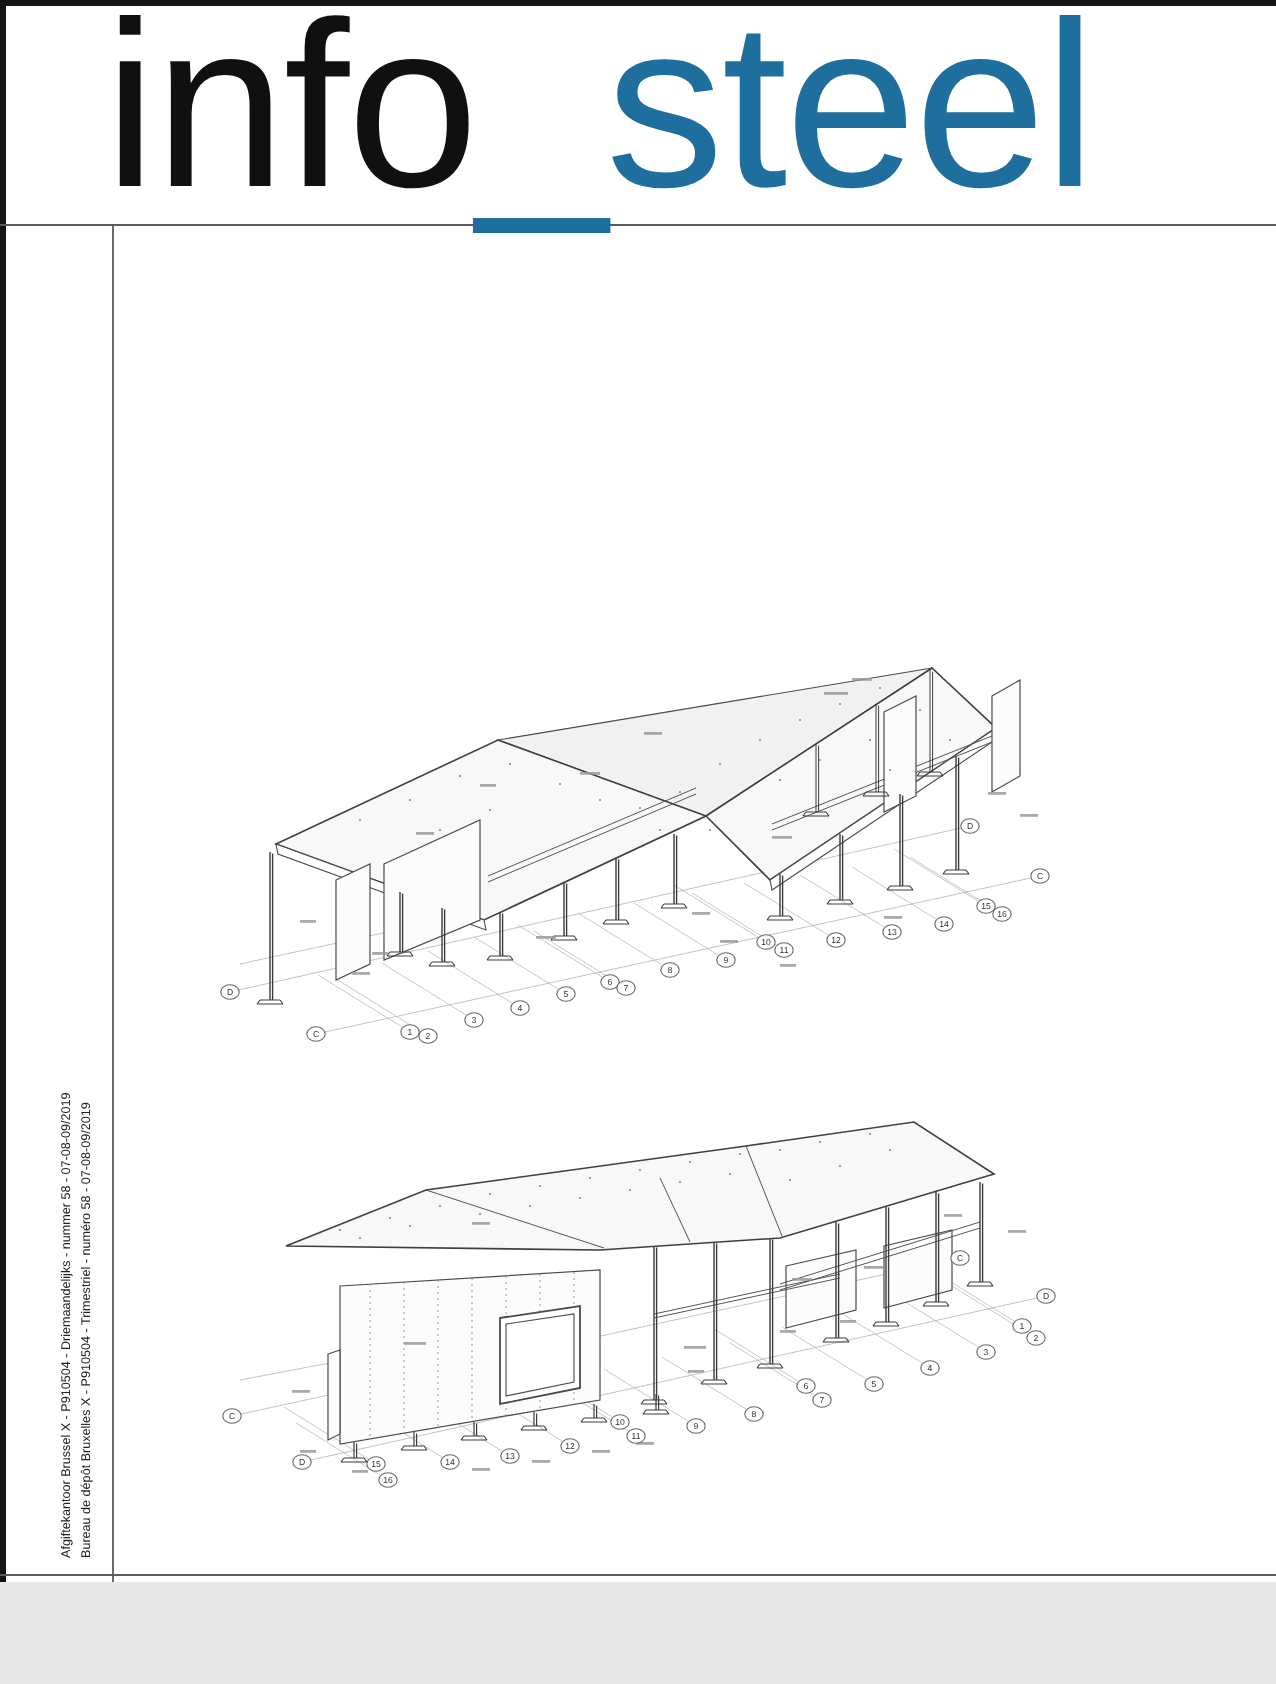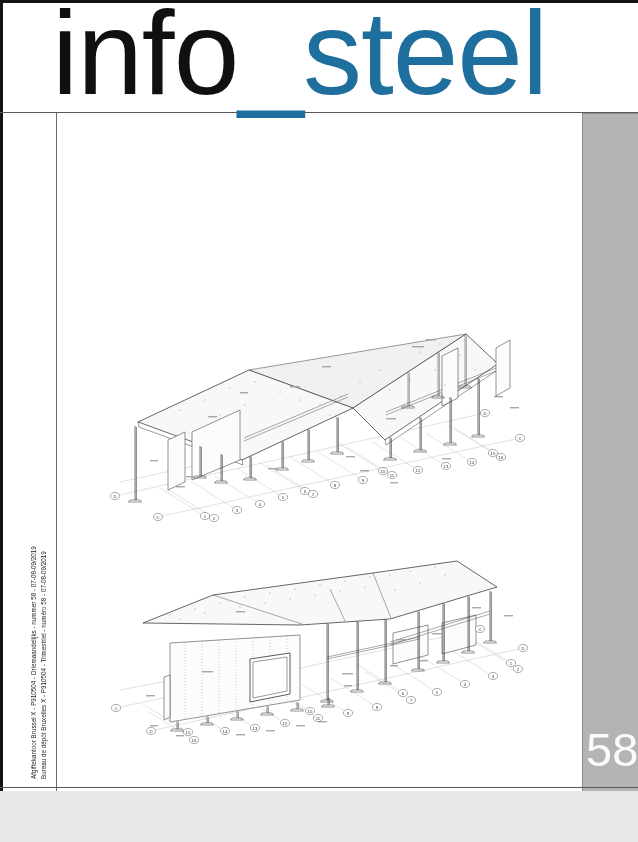--- a/index.html
+++ b/index.html
@@ -39,23 +39,20 @@
   <div class="frame-top"></div>
   <div class="frame-left"></div>
   <div class="frame-bottom"></div>
 
   <div class="masthead"><span>info</span><span class="accent">_steel</span></div>
 
   <div class="rule-masthead"></div>
   <div class="v-divider"></div>
   <div class="rule-footer"></div>
 
-  <div class="sidebar">
-    <div class="page-number">58</div>
-  </div>
 
   <div class="imprint">
     <div>Afgiftekantoor Brussel X - P910504 - Driemaandelijks - nummer 58 - 07-08-09/2019</div>
     <div>Bureau de dépôt Bruxelles X - P910504 - Trimestriel - numéro 58 - 07-08-09/2019</div>
   </div>
 
   <svg class="drawing drawing-top" width="460" height="380" viewBox="0 0 460 380">
     <g id="top-gridlines">
       <line class="gridline" x1="25" y1="336" x2="395" y2="253"></line>
       <line class="gridline" x1="68" y1="357" x2="430" y2="278"></line>

